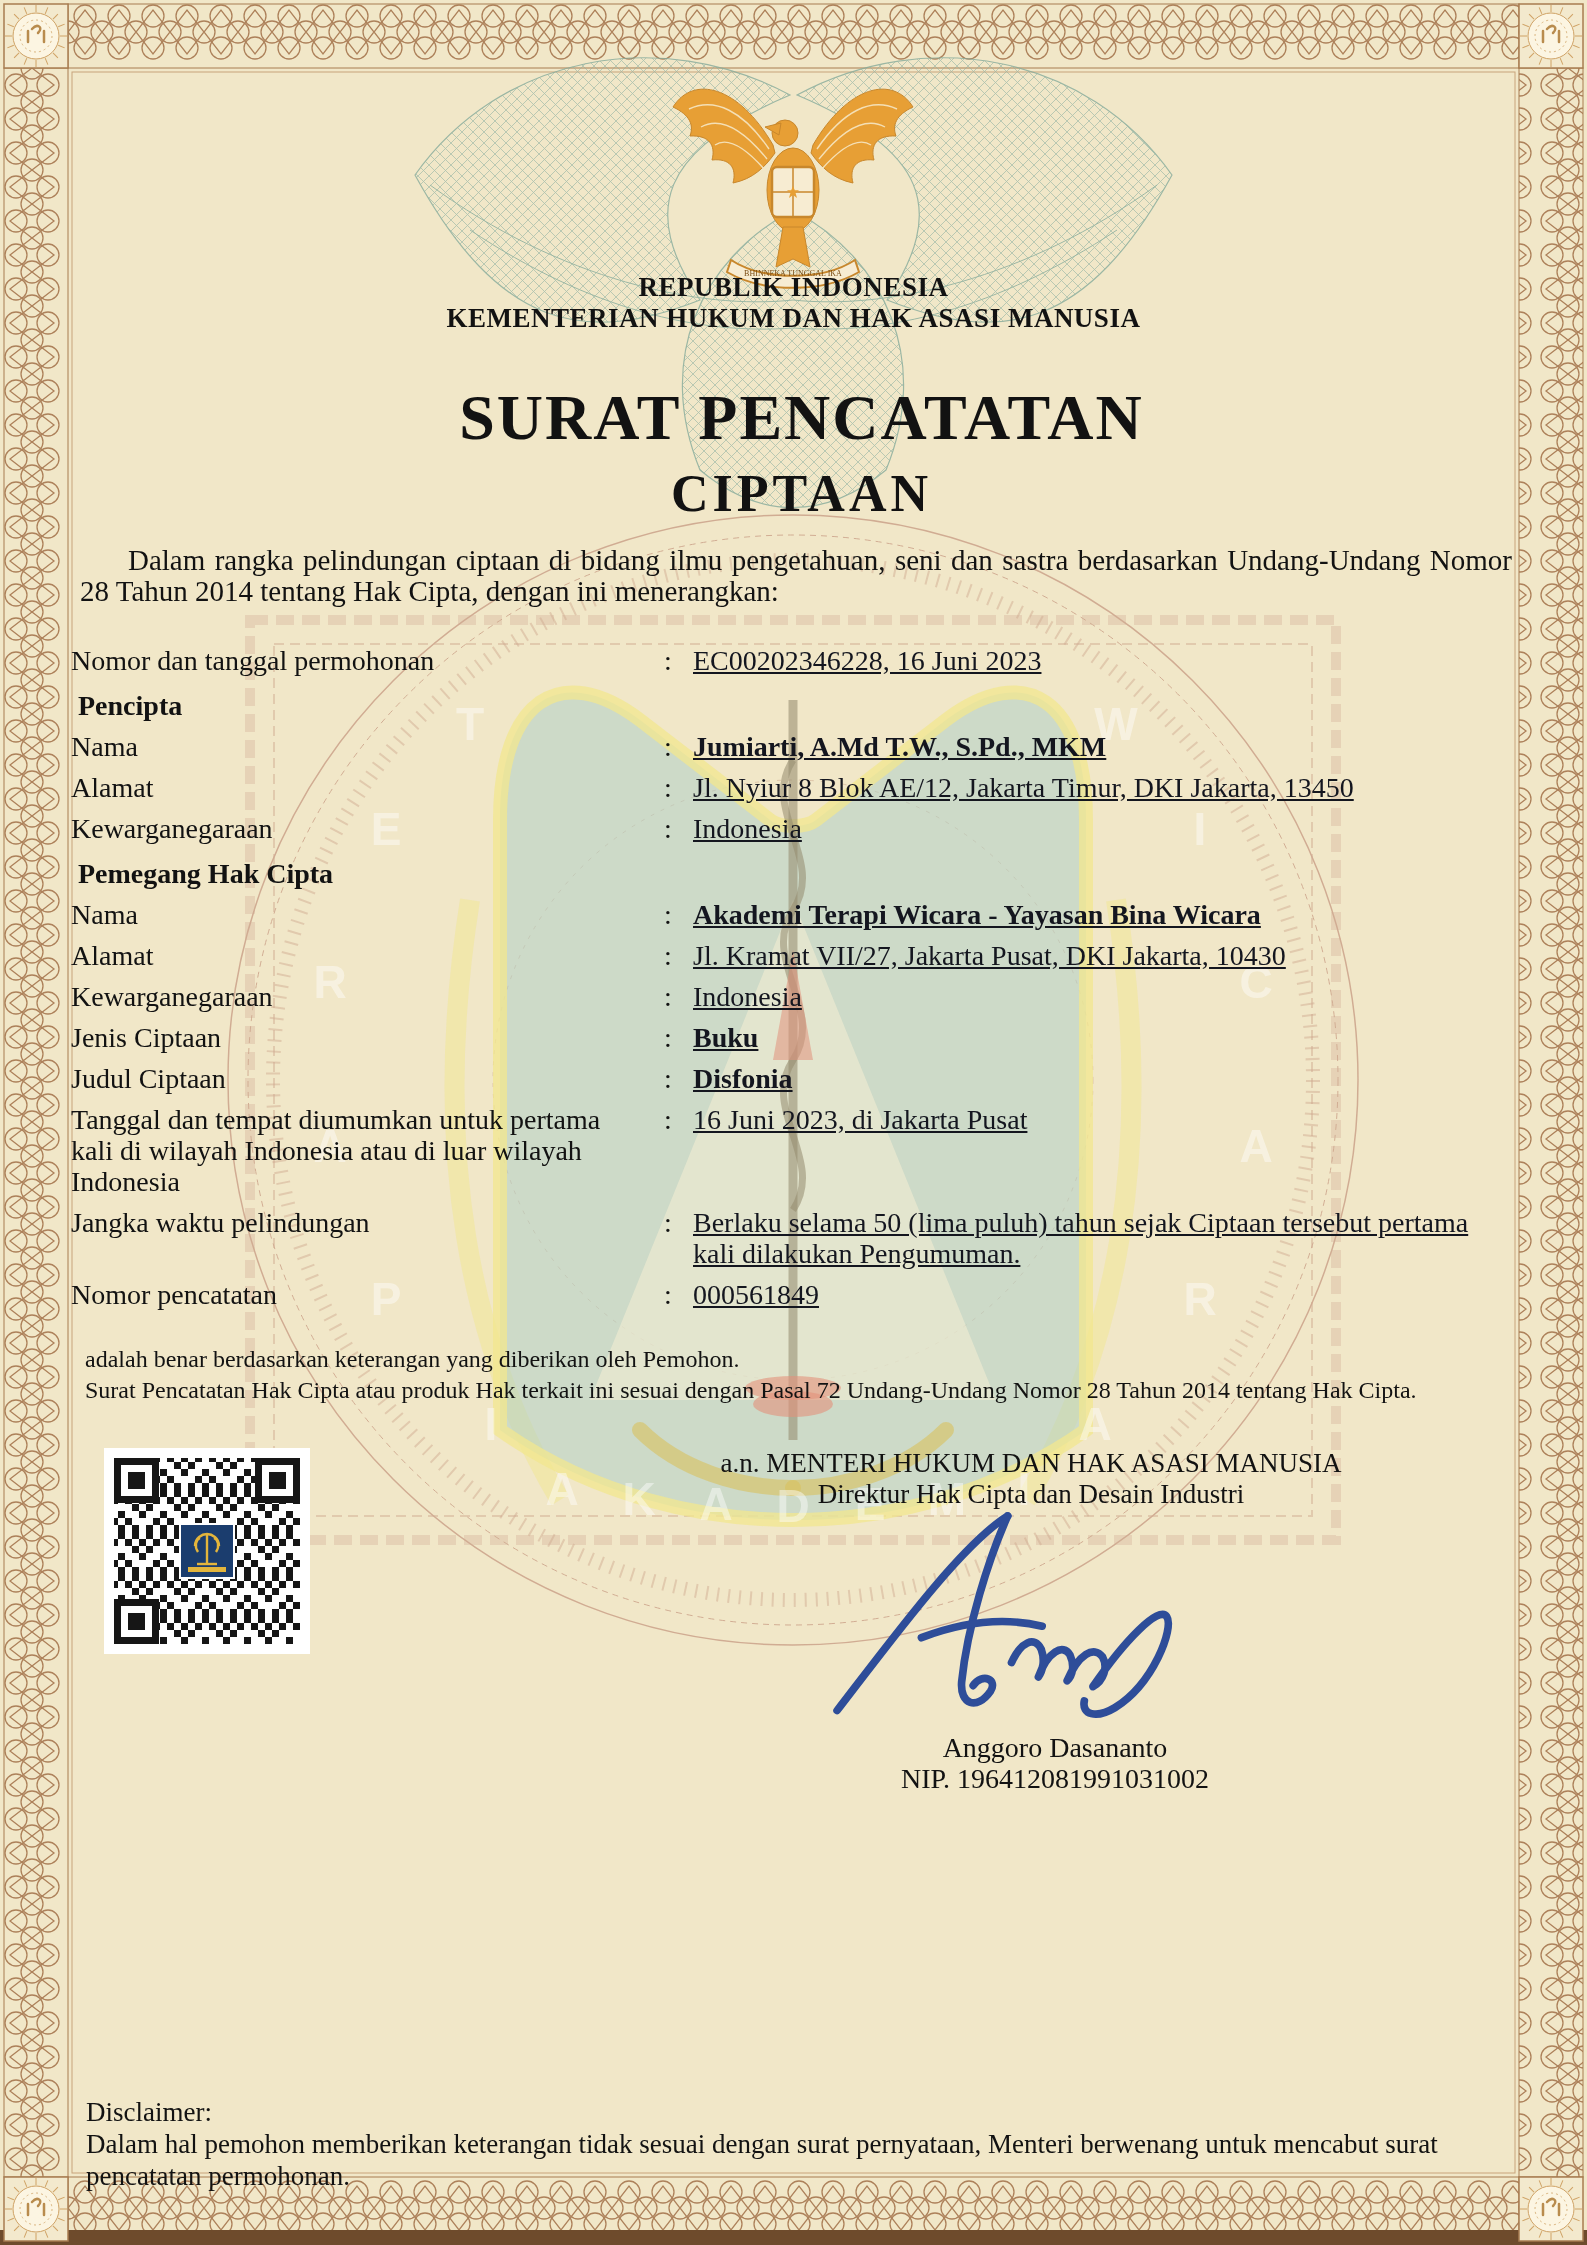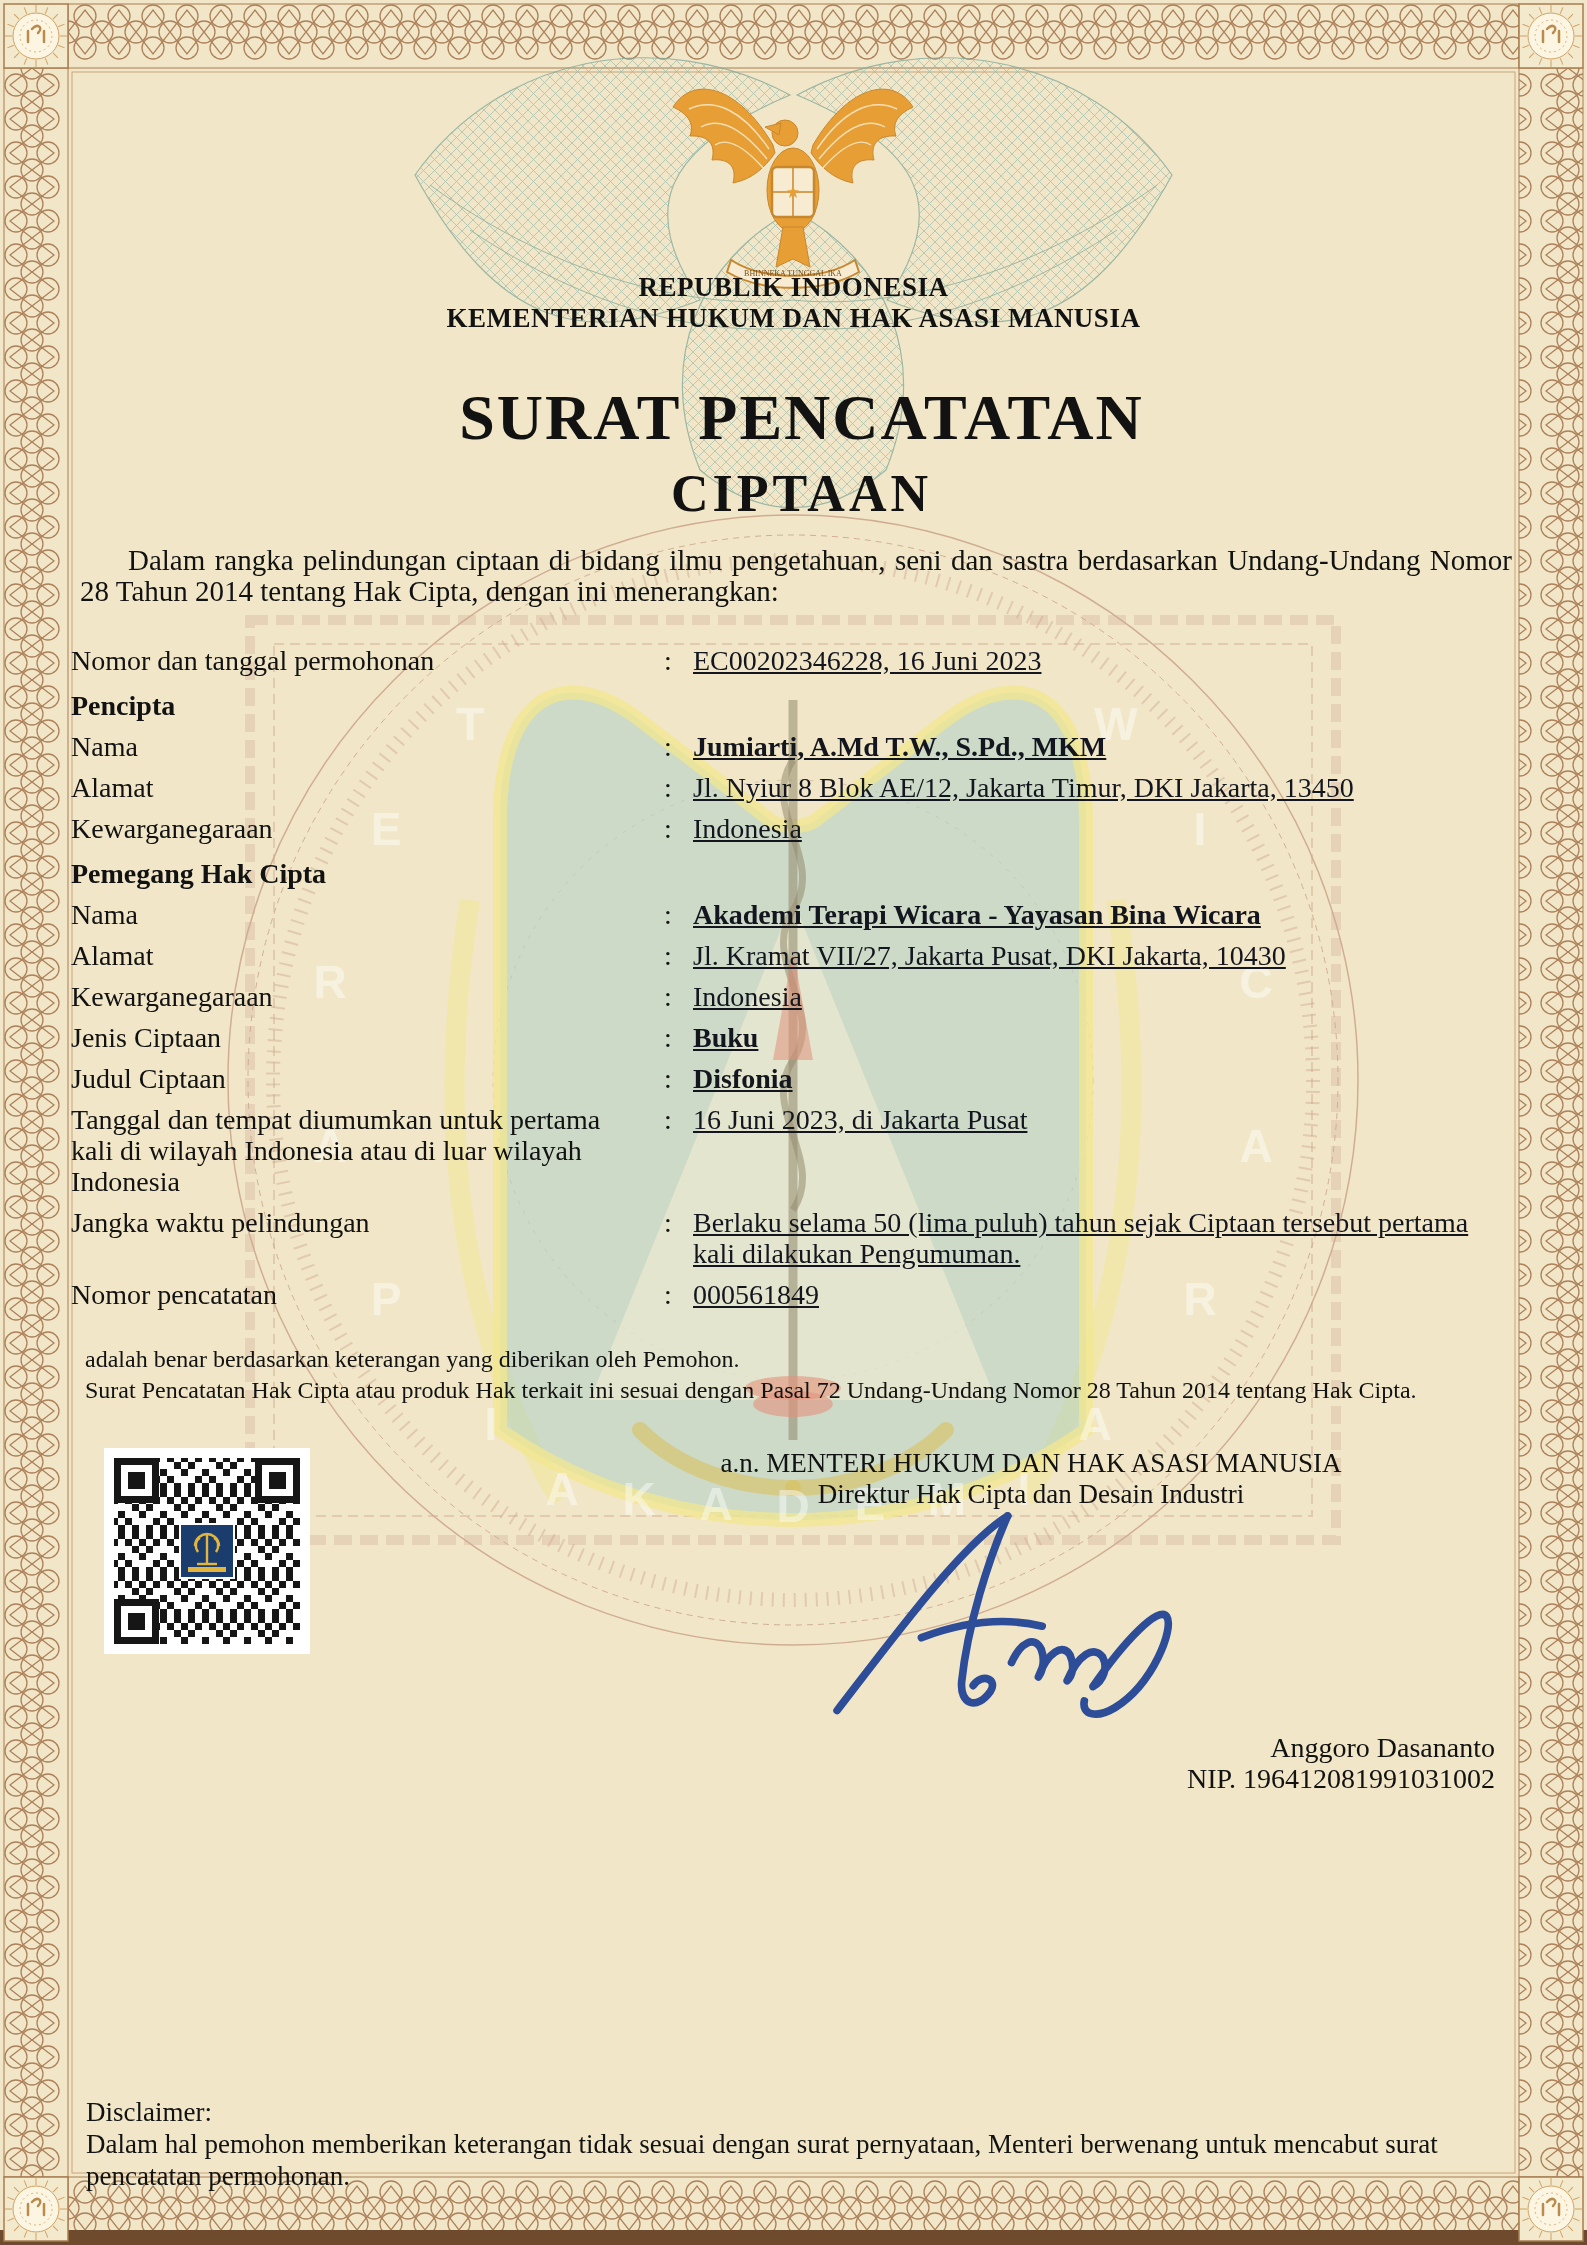--- a/index.html
+++ b/index.html
@@ -11,25 +11,25 @@
   .hdr{left:0;top:272px;width:100%;font-weight:bold;font-size:27px;line-height:31px;letter-spacing:.5px;}
   .title1{left:0;top:381px;width:100%;font-weight:bold;font-size:64px;letter-spacing:2px;padding-left:8px;}
   .title2{left:8px;top:464px;width:100%;font-weight:bold;font-size:52px;letter-spacing:4px;}
   .intro{left:80px;top:545px;width:1432px;font-size:29px;line-height:31px;text-align:justify;text-indent:48px;}
   .fields{left:71px;top:645px;width:1440px;font-size:28px;}
   .frow{display:flex;margin-bottom:10px;line-height:31px;}
   .flabel{width:572px;}
   .fcolon{width:50px;text-align:center;}
   .fvalue{flex:1;color:#14161f;text-decoration:underline;}
   .bold{font-weight:bold;}
-  .sect{font-weight:bold;margin:14px 0 10px 0;line-height:31px;}
+  .sect{font-weight:bold;margin:14px 0 10px 7px;line-height:31px;}
   .statement{left:85px;top:1344px;width:1432px;font-size:24px;line-height:31px;}
   .signblock{left:591px;top:1448px;width:880px;font-size:27px;line-height:31px;text-align:center;}
   .sigimg{left:800px;top:1492px;width:400px;height:230px;}
-  .nameblock{left:615px;top:1732px;width:880px;font-size:28px;line-height:31px;text-align:right;}
+  .nameblock{left:615px;top:1732px;width:880px;font-size:28px;line-height:31px;text-align:center;}
   .disclaimer{left:86px;top:2096px;width:1440px;font-size:27px;line-height:32px;}
   .qr{left:104px;top:1448px;width:206px;height:206px;}
 </style>
 </head>
 <body>
 
 <div class="page">
 
   <svg class="abs bgsvg" width="1587" height="2245" viewBox="0 0 1587 2245">
     <defs>

